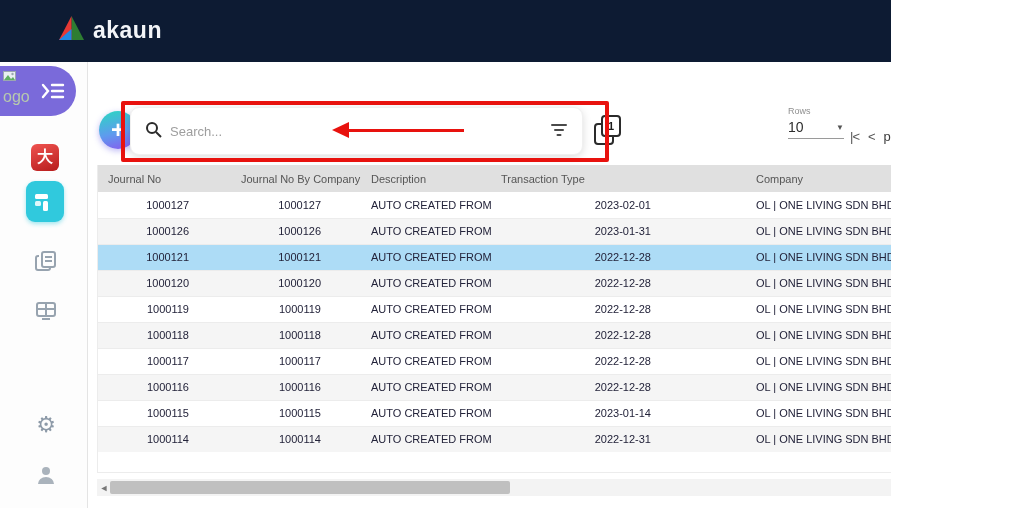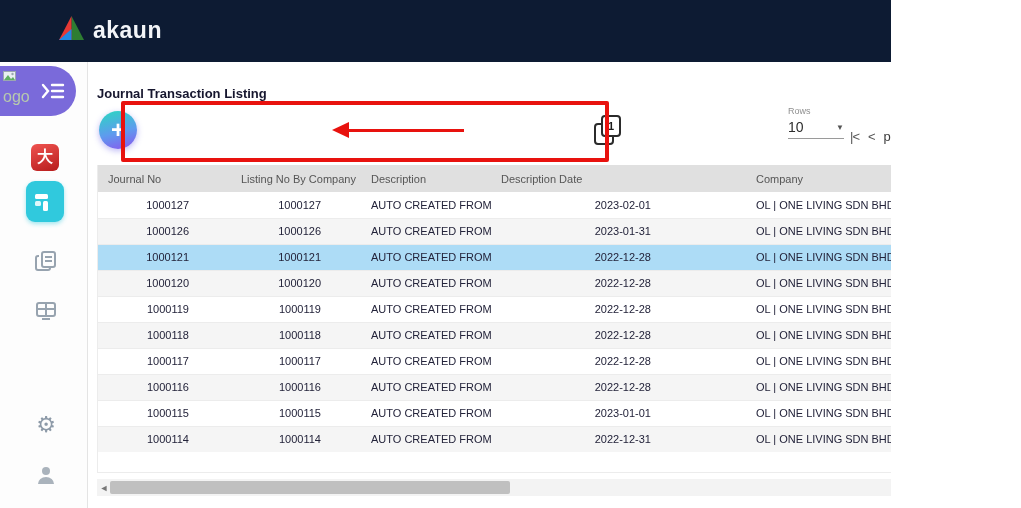--- a/index.html
+++ b/index.html
@@ -215,24 +215,37 @@
     <div class="abs side-icon person-app">
       <svg width="22" height="22" viewBox="0 0 22 22" fill="#aab3bc">
         <circle cx="11" cy="7" r="4"></circle>
         <path d="M3 20 a8 7 0 0 1 16 0 z"></path>
       </svg>
     </div>
   </div>
 
   <div class="abs main">
 
-    <div class="abs page-title">Journal Transaction Listing</div>
 
     <button class="abs fab fab-add">+</button>
 
+    <div class="abs search-box">
+      <span>
+        <svg width="17" height="17" viewBox="0 0 17 17" fill="none" stroke="#2b2b2b" stroke-width="2">
+          <circle cx="7" cy="7" r="5"></circle>
+          <line x1="11" y1="11" x2="16" y2="16"></line>
+        </svg>
+      </span>
+      <input class="search-input" type="text" placeholder="Search..." style="">
+      <span class="filter-lines">
+          <span></span>
+          <span></span>
+          <span></span>
+        </span>
+    </div>
 
     <div class="abs pages-badge">
       <span class="back"></span>
       <span class="front">1</span>
     </div>
 
     <div class="abs anno-rect"></div>
     <div class="abs anno-arrow-line"></div>
     <div class="abs anno-arrow-head"></div>
 
@@ -270,23 +283,23 @@
           <col class="c0">
             <col class="c1">
             <col class="c2">
             <col class="c3">
             <col class="c4">
             <col class="c5">
         </colgroup>
         <thead>
             <tr>
               <th>Journal No</th>
-              <th>Listing No By Company</th>
+              <th>Journal No By Company</th>
               <th>Description</th>
-              <th>Description Date</th>
+              <th>Transaction Type</th>
               <th>Company</th>
               <th>Document Type</th>
             </tr>
           </thead>
         <tbody>
             <tr>
               <td class="c0">1000127</td>
               <td class="c1">1000127</td>
               <td class="c2">AUTO CREATED FROM MONTH...</td>
               <td class="c3">2023-02-01</td>
@@ -346,21 +359,21 @@
               <td class="c1">1000116</td>
               <td class="c2">AUTO CREATED FROM JOURNA...</td>
               <td class="c3">2022-12-28</td>
               <td class="c4">OL | ONE LIVING SDN BHD</td>
               <td class="c5">INTERNAL_RECEIPT_</td>
             </tr>
             <tr>
               <td class="c0">1000115</td>
               <td class="c1">1000115</td>
               <td class="c2">AUTO CREATED FROM MONTH...</td>
-              <td class="c3">2023-01-01</td>
+              <td class="c3">2023-01-14</td>
               <td class="c4">OL | ONE LIVING SDN BHD</td>
               <td class="c5"></td>
             </tr>
             <tr class="alt">
               <td class="c0">1000114</td>
               <td class="c1">1000114</td>
               <td class="c2">AUTO CREATED FROM MONTH...</td>
               <td class="c3">2022-12-31</td>
               <td class="c4">OL | ONE LIVING SDN BHD</td>
               <td class="c5"></td>

